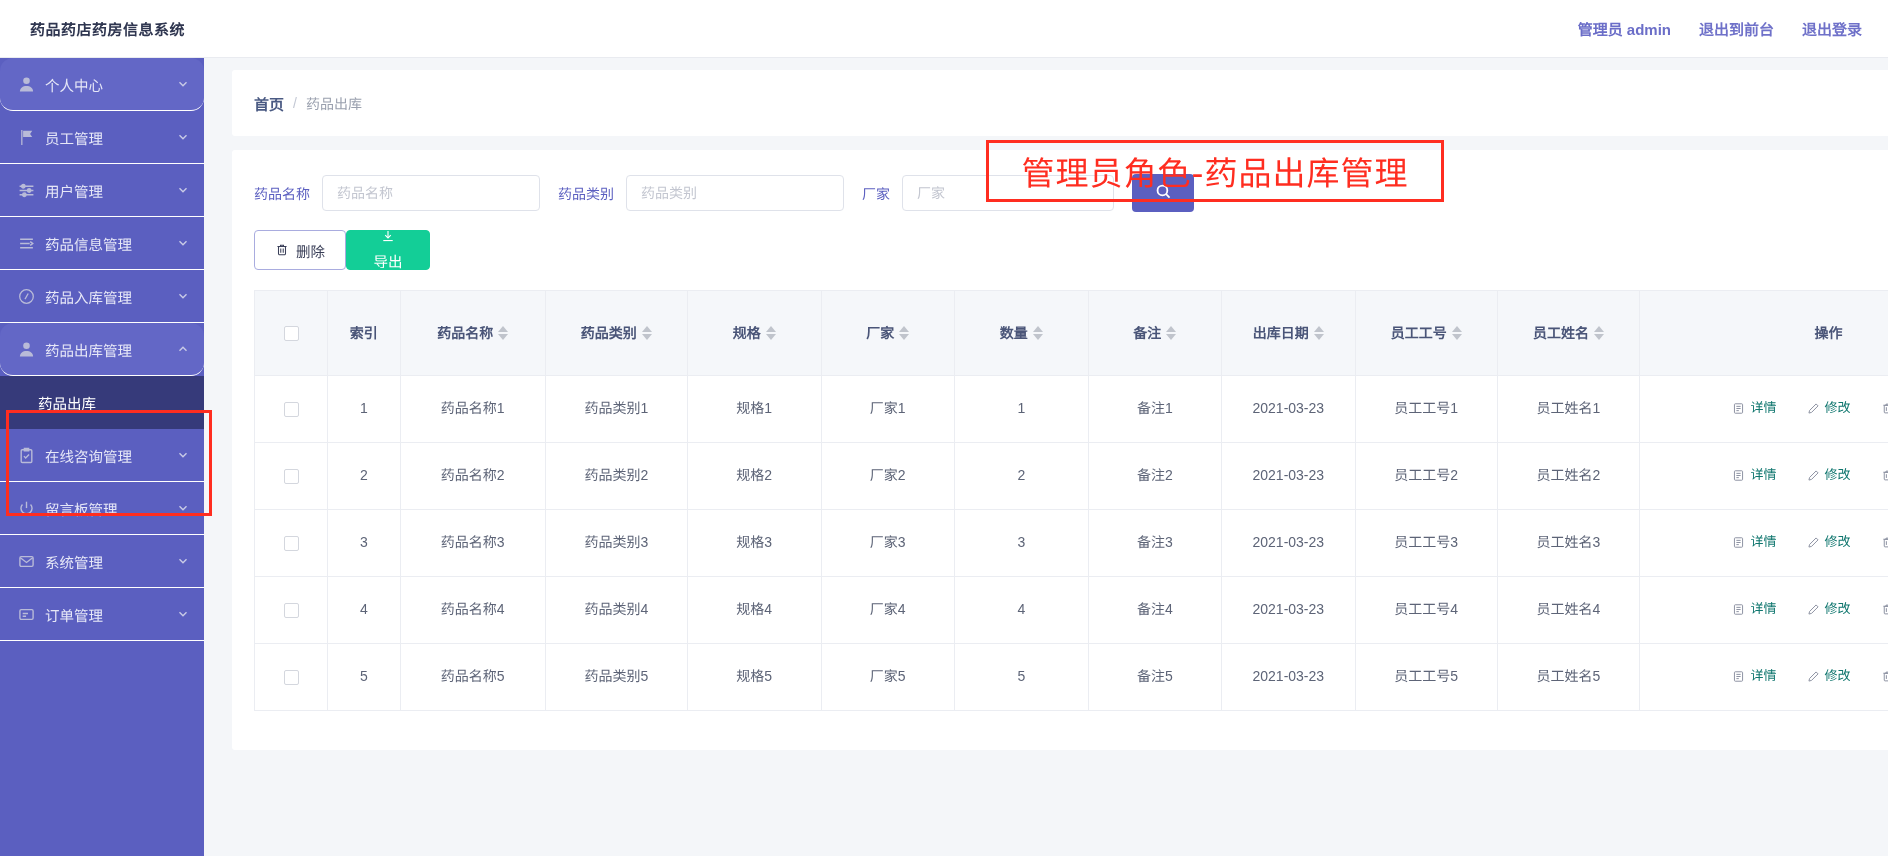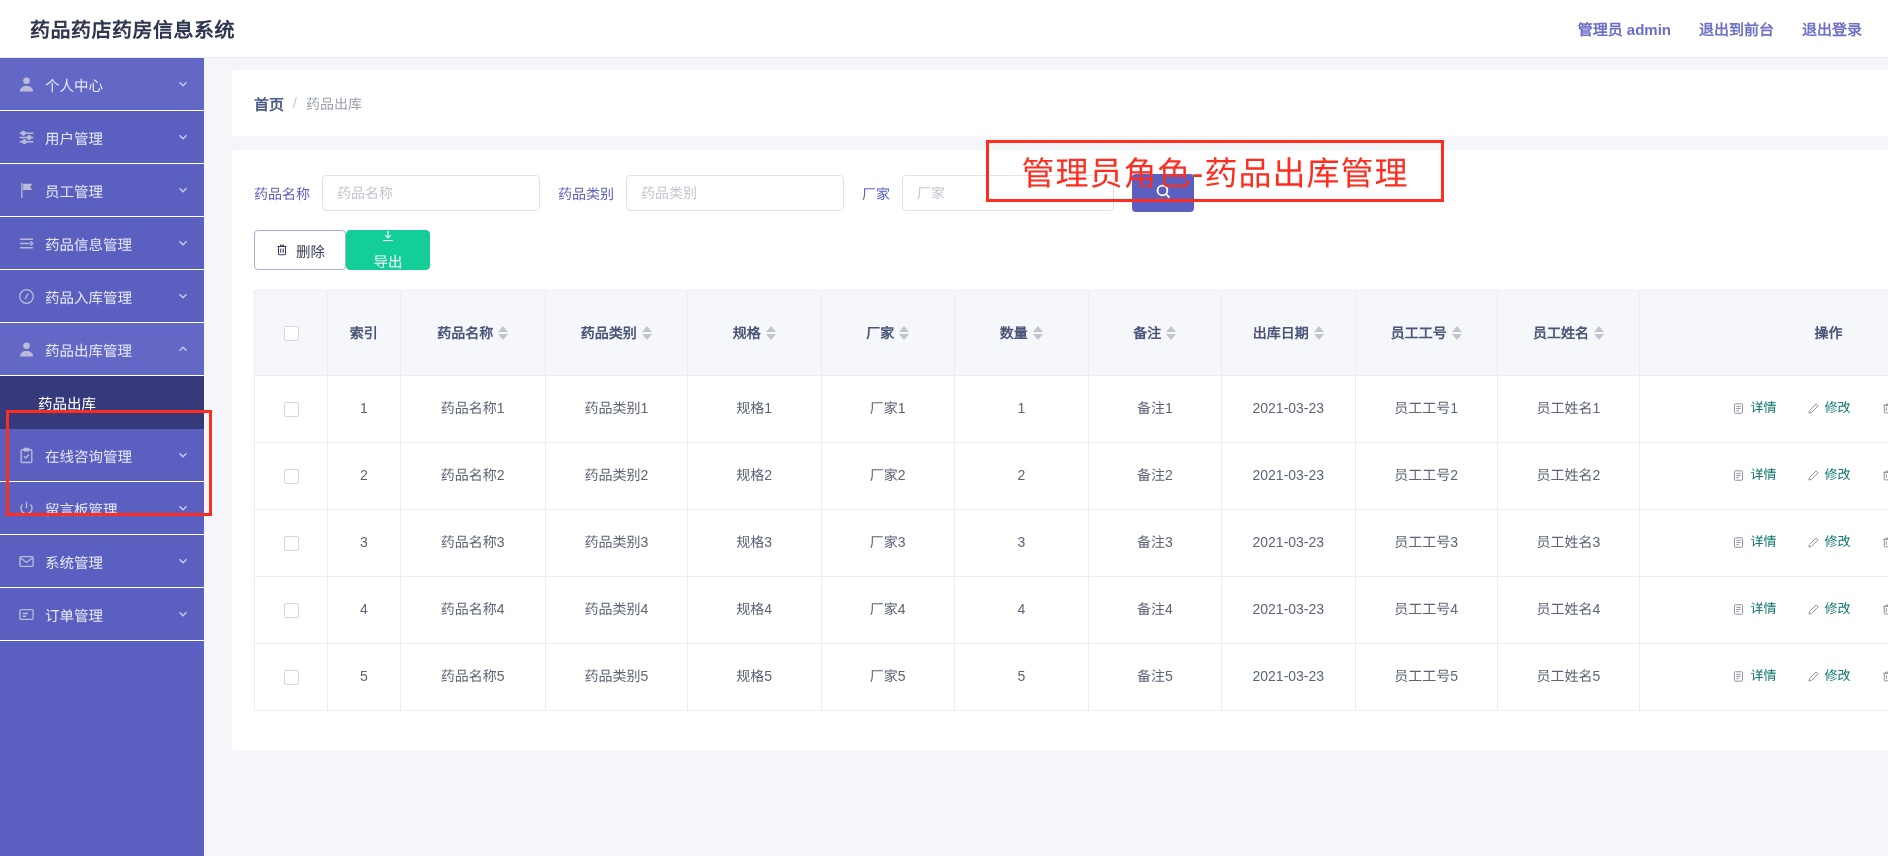--- a/index.html
+++ b/index.html
@@ -16,21 +16,21 @@
   
   .header {
     position: absolute; top: 0; left: 0; width: 1888px; height: 58px;
     background: #ffffff;
     border-bottom: 1px solid #e9ebf0;
     display: flex; align-items: center; justify-content: space-between;
     padding: 0 26px 0 30px;
     z-index: 30;
   }
   .brand {
-    font-size: 20px; font-weight: bold; color: #2f3650; letter-spacing: 0.5px;
+    font-size: 15px; font-weight: bold; color: #2f3650; letter-spacing: 0.5px;
     white-space: nowrap;
   }
   .header-links { display: flex; align-items: center; gap: 28px; font-weight: bold; }
   .header-link {
     font-size: 15px; color: #6f71c9; white-space: nowrap; cursor: pointer;
   }
   .header-link.admin { color: #6b6ec8; }
 
   
   .sidebar {
@@ -44,21 +44,21 @@
     height: 53px;
     display: flex; align-items: center;
     padding: 0 14px 0 16px;
     color: #e6e7f7;
     font-size: 14.5px;
     border-bottom: 1px solid #ffffff;
     background: #5b5fc0;
     cursor: pointer;
     white-space: nowrap;
   }
-  .menu-item.active-parent { background: #6367c6; }
+  .menu-item.active-parent { background: #6367c6; border-radius: 13px; }
   .menu-item .m-icon {
     width: 20px; height: 20px; margin-right: 9px;
     display: inline-flex; align-items: center; justify-content: center;
     color: #b9bbd8; flex: 0 0 auto;
   }
   .menu-item .m-icon svg { display: block; }
   .menu-item .m-label { flex: 1 1 auto; }
   .menu-item .m-arrow {
     width: 14px; height: 14px; color: #c9cbe6; flex: 0 0 auto;
     display: inline-flex; align-items: center; justify-content: center;
@@ -245,43 +245,43 @@
       <span class="m-label">个人中心</span>
       <span class="m-arrow">
         <svg width="12" height="12" viewBox="0 0 12 12" fill="none" stroke="currentColor" stroke-width="1.4">
             <path d="M2.5 4.3L6 7.8l3.5-3.5"></path>
           </svg>
       </span>
     </div>
 
     <div class="menu-item">
       <span class="m-icon">
+        <svg width="17" height="17" viewBox="0 0 16 16" fill="currentColor">
+            <path d="M3 1h1.2v14H3z"></path>
+            <path d="M4.8 1.6h8.6l-2 3 2 3H4.8z"></path>
+          </svg>
+      </span>
+      <span class="m-label">员工管理</span>
+      <span class="m-arrow">
+        <svg width="12" height="12" viewBox="0 0 12 12" fill="none" stroke="currentColor" stroke-width="1.4">
+            <path d="M2.5 4.3L6 7.8l3.5-3.5"></path>
+          </svg>
+      </span>
+    </div>
+
+    <div class="menu-item">
+      <span class="m-icon">
         <svg width="17" height="17" viewBox="0 0 16 16" fill="none" stroke="currentColor" stroke-width="1.3">
             <path d="M1.5 4h13M1.5 8h13M1.5 12h13"></path>
             <circle cx="5" cy="4" r="1.6" fill="currentColor"></circle>
             <circle cx="10.5" cy="8" r="1.6" fill="currentColor"></circle>
             <circle cx="6" cy="12" r="1.6" fill="currentColor"></circle>
           </svg>
       </span>
       <span class="m-label">用户管理</span>
-      <span class="m-arrow">
-        <svg width="12" height="12" viewBox="0 0 12 12" fill="none" stroke="currentColor" stroke-width="1.4">
-            <path d="M2.5 4.3L6 7.8l3.5-3.5"></path>
-          </svg>
-      </span>
-    </div>
-
-    <div class="menu-item">
-      <span class="m-icon">
-        <svg width="17" height="17" viewBox="0 0 16 16" fill="currentColor">
-            <path d="M3 1h1.2v14H3z"></path>
-            <path d="M4.8 1.6h8.6l-2 3 2 3H4.8z"></path>
-          </svg>
-      </span>
-      <span class="m-label">员工管理</span>
       <span class="m-arrow">
         <svg width="12" height="12" viewBox="0 0 12 12" fill="none" stroke="currentColor" stroke-width="1.4">
             <path d="M2.5 4.3L6 7.8l3.5-3.5"></path>
           </svg>
       </span>
     </div>
 
 
     <div class="menu-item">
       <span class="m-icon">

